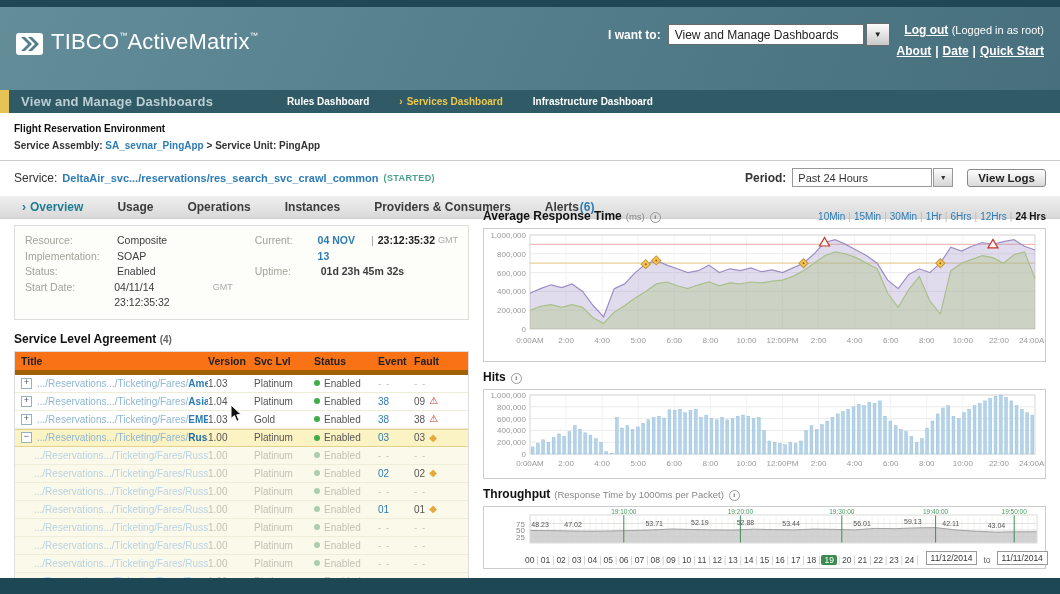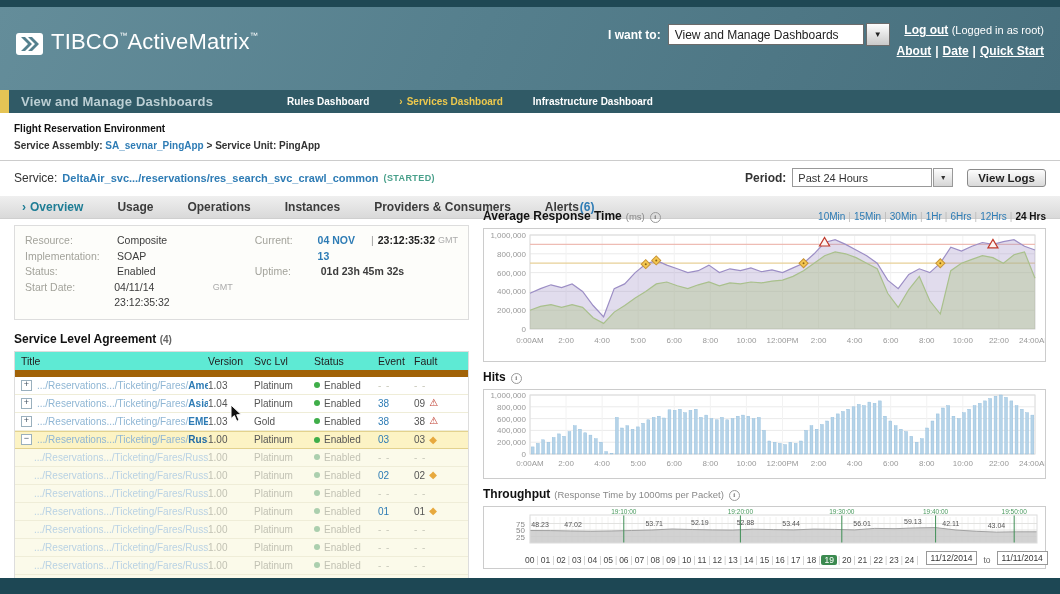--- a/index.html
+++ b/index.html
@@ -80,22 +80,22 @@
   .gmt{color:#ababab;font-size:9px;margin-left:3px;}
   .cur-date{color:#2e7cb5;font-weight:700;}
   .cur-pipe{color:#999;margin:0 4px;}
   .cur-time{color:#222;font-weight:700;}
   .avail{color:#3fae49;font-weight:700;}
   .uptime{color:#3c3c3c;font-weight:700;}
 
   
   .sla-wrap{margin-top:12px;}
   .sla-panel{border:1px solid #ddd;background:#fbfaed;height:232px;overflow:hidden;}
-  .sla-header{display:flex;align-items:center;background:#5eead4;border-bottom:7px solid #a16207;
-    font-size:10.5px;font-weight:400;color:#222;height:18px;padding:0 6px;}
+  .sla-header{display:flex;align-items:center;background:#f97316;border-bottom:5px solid #a16207;
+    font-size:10.5px;font-weight:700;color:#222;height:18px;padding:0 6px;}
   .sla-row{display:flex;align-items:center;height:17px;font-size:10px;padding:0 6px;
     border-bottom:1px solid #efedd8;background:#fff;}
   .sla-row.child{background:#fbfaea;}
   .sla-row.selected{background:#fcf3c4;border-top:1px solid #e3d28e;border-bottom:1px solid #e3d28e;height:16px;}
   .c-title{flex:1;display:flex;align-items:center;overflow:hidden;white-space:nowrap;}
   .c-ver{width:46px;}
   .c-lvl{width:60px;}
   .c-status{width:64px;display:flex;align-items:center;}
   .c-event{width:36px;}
   .c-fault{width:48px;display:flex;align-items:center;}

